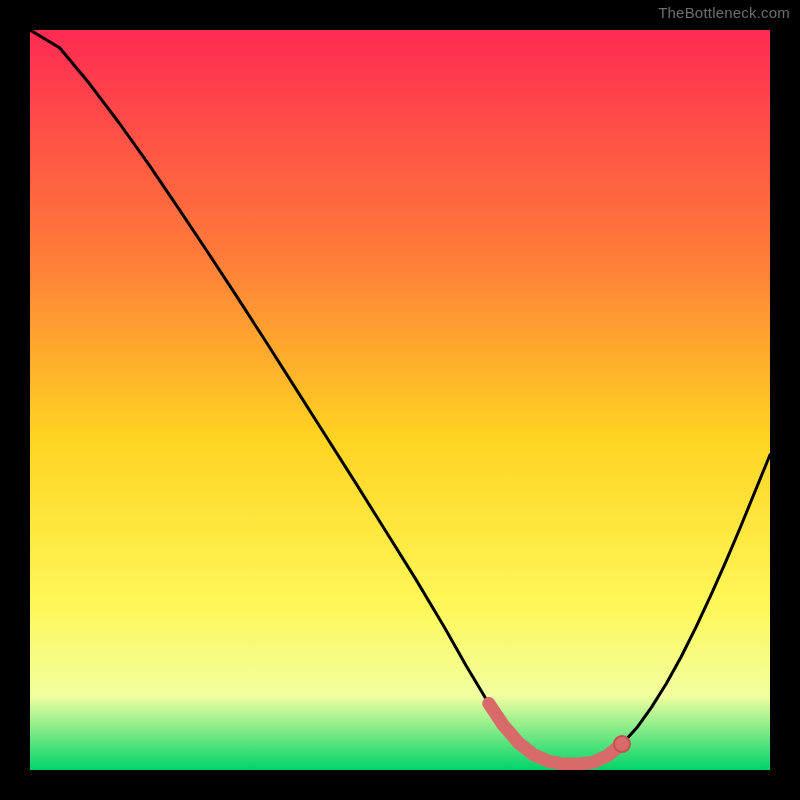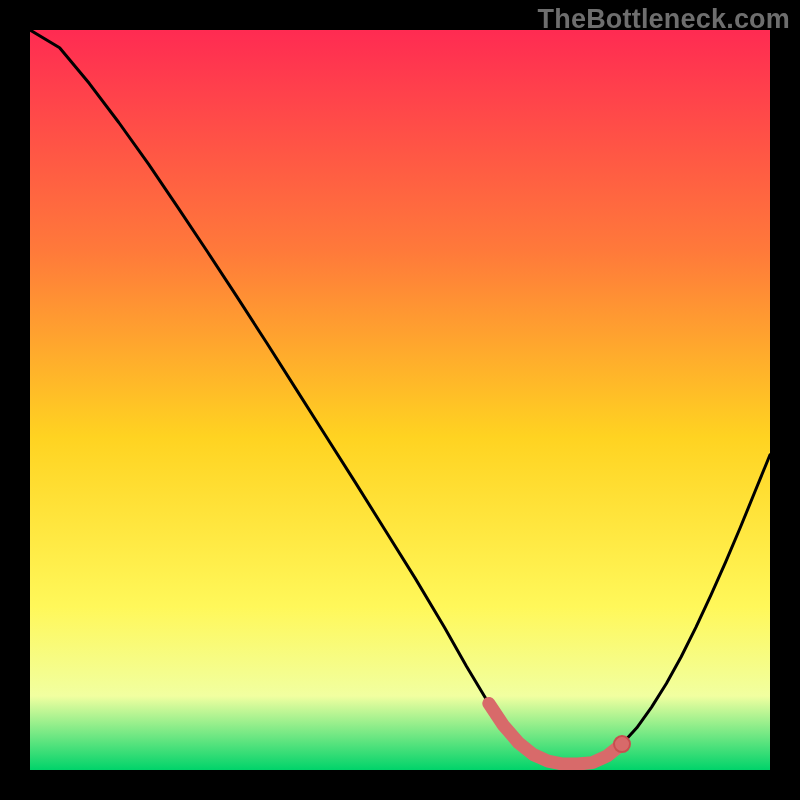--- a/index.html
+++ b/index.html
@@ -14,22 +14,22 @@
     position: relative;
     width: 800px;
     height: 800px;
     background: #000;
   }
   .watermark {
     position: absolute;
     top: 4px;
     right: 10px;
     font-family: Arial, Helvetica, sans-serif;
-    font-size: 27px;
-    font-weight: 700;
+    font-size: 15px;
+    font-weight: 400;
     color: #6e6e6e;
     letter-spacing: 0.2px;
     z-index: 10;
   }
   .plot-wrap {
     position: absolute;
     left: 30px;
     top: 30px;
     width: 740px;
     height: 740px;

